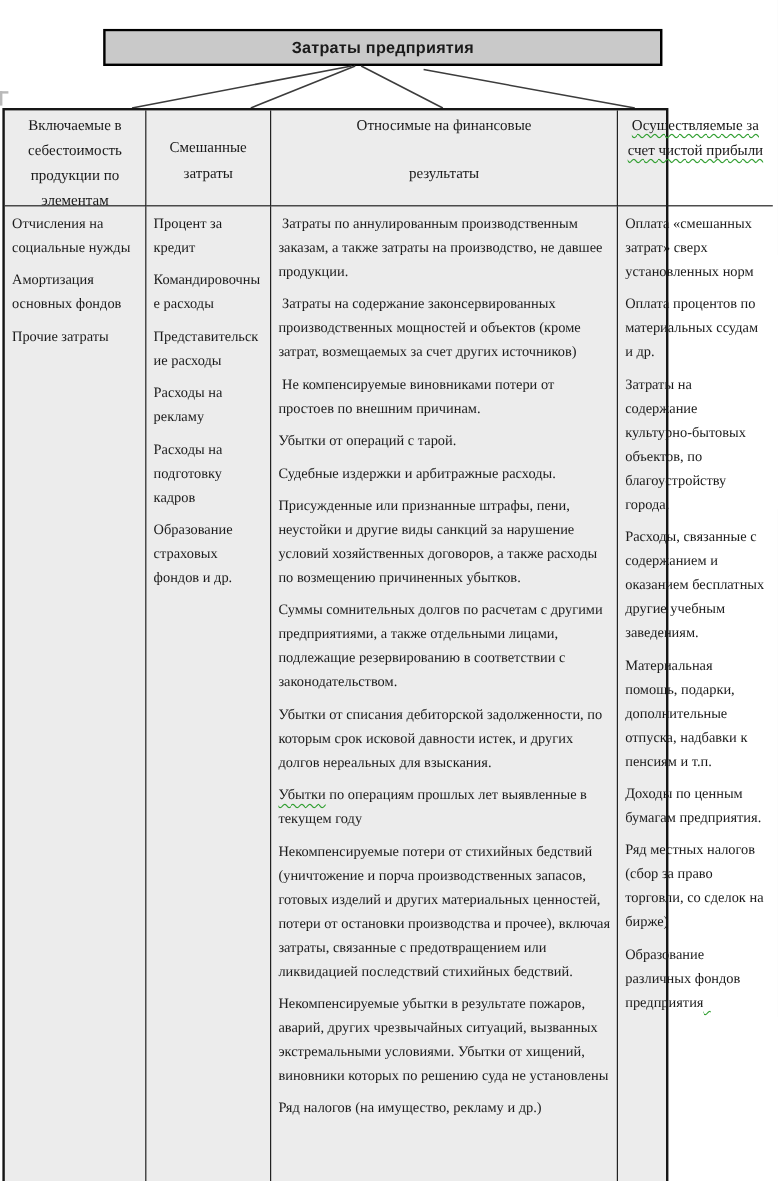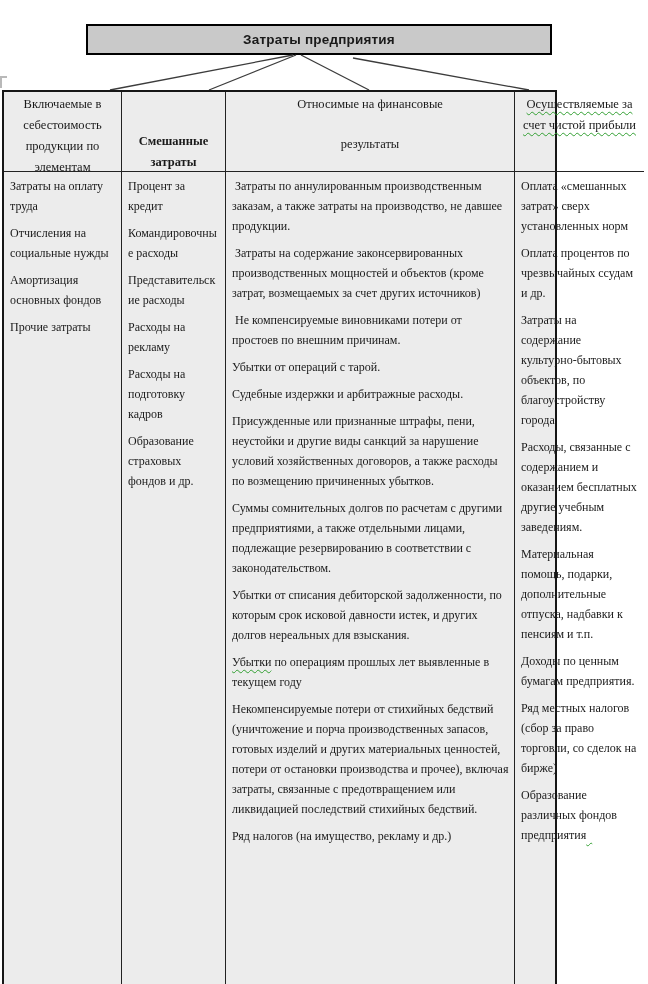--- a/index.html
+++ b/index.html
@@ -37,21 +37,21 @@
     grid-template-rows:80px 1fr;
     background:#ececec;
     border:2px solid #161616; box-sizing:border-box;
   }
   .cell { box-sizing:border-box; border-right:1px solid #222; overflow:hidden; }
   .cell.last { border-right:none; }
   .hcell {
     border-bottom:1px solid #222; text-align:center;
     font-size:12.5px; line-height:21px; padding:2px 3px;
   }
-  .hc2 { padding-top:39px;font-weight:bold; }
+  .hc2 { padding-top:21px; }
   .h3gap { margin-top:19px; }
   .bcell { font-size:12px; line-height:20px; padding:4px 5px 0 6px; }
   .bcell p { margin:0 0 7px 0; white-space:pre-wrap; overflow-wrap:break-word; }
   .squiggle {
     text-decoration:underline wavy #33a033 1px;
     text-decoration-skip-ink:none;
     text-underline-offset:3px;
   }
 </style>
 </head>
@@ -82,21 +82,20 @@
     </div>
     <div class="cell hcell hc3">
       <div>Относимые на финансовые</div>
       <div class="h3gap">результаты</div>
     </div>
     <div class="cell hcell hc4 last">
       <span class="squiggle">Осуществляемые за счет чистой прибыли</span>
     </div>
 
     <div class="cell bcell">
-        <p>Затраты на оплату труда</p>
         <p>Отчисления на социальные нужды</p>
         <p>Амортизация основных фондов</p>
         <p>Прочие затраты</p>
       </div>
     <div class="cell bcell">
         <p>Процент за кредит</p>
         <p>Командировочные расходы</p>
         <p>Представительские расходы</p>
         <p>Расходы на рекламу</p>
         <p>Расходы на подготовку кадров</p>
@@ -106,25 +105,26 @@
         <p> Затраты по аннулированным производственным заказам, а также затраты на производство, не давшее продукции.</p>
         <p> Затраты на содержание законсервированных производственных мощностей и объектов (кроме затрат, возмещаемых за счет других источников)</p>
         <p> Не компенсируемые виновниками потери от простоев по внешним причинам.</p>
         <p>Убытки от операций с тарой.</p>
         <p>Судебные издержки и арбитражные расходы.</p>
         <p>Присужденные или признанные штрафы, пени, неустойки и другие виды санкций за нарушение условий хозяйственных договоров, а также расходы по возмещению причиненных убытков.</p>
         <p>Суммы сомнительных долгов по расчетам с другими предприятиями, а также отдельными лицами, подлежащие резервированию в соответствии с законодательством.</p>
         <p>Убытки от списания дебиторской задолженности, по которым срок исковой давности истек, и других долгов нереальных для взыскания.</p>
         <p><span class="squiggle">Убытки</span><span> по операциям прошлых лет выявленные в текущем году</span></p>
         <p>Некомпенсируемые потери от стихийных бедствий (уничтожение и порча производственных запасов, готовых изделий и других материальных ценностей, потери от остановки производства и прочее), включая затраты, связанные с предотвращением или ликвидацией последствий стихийных бедствий.</p>
+        <p>Некомпенсируемые убытки в результате пожаров, аварий, других чрезвычайных ситуаций, вызванных экстремальными условиями. Убытки от хищений, виновники которых по решению суда не установлены</p>
         <p>Ряд налогов (на имущество, рекламу и др.)</p>
       </div>
     <div class="cell bcell last">
         <p>Оплата «смешанных затрат» сверх установленных норм</p>
-        <p>Оплата процентов по чрезвычайных ссудам и др.</p>
+        <p>Оплата процентов по материальных ссудам и др.</p>
         <p>Затраты на содержание культурно-бытовых объектов, по благоустройству города.</p>
         <p>Расходы, связанные с содержанием и оказанием бесплатных другие учебным заведениям.</p>
         <p>Материальная помощь, подарки, дополнительные отпуска, надбавки к пенсиям и т.п.</p>
         <p>Доходы по ценным бумагам предприятия.</p>
         <p>Ряд местных налогов (сбор за право торговли, со сделок на бирже)</p>
         <p><span>Образование различных фондов предприятия</span><span class="squiggle">&nbsp;&nbsp;</span></p>
       </div>
 
   </div>
 </div>

